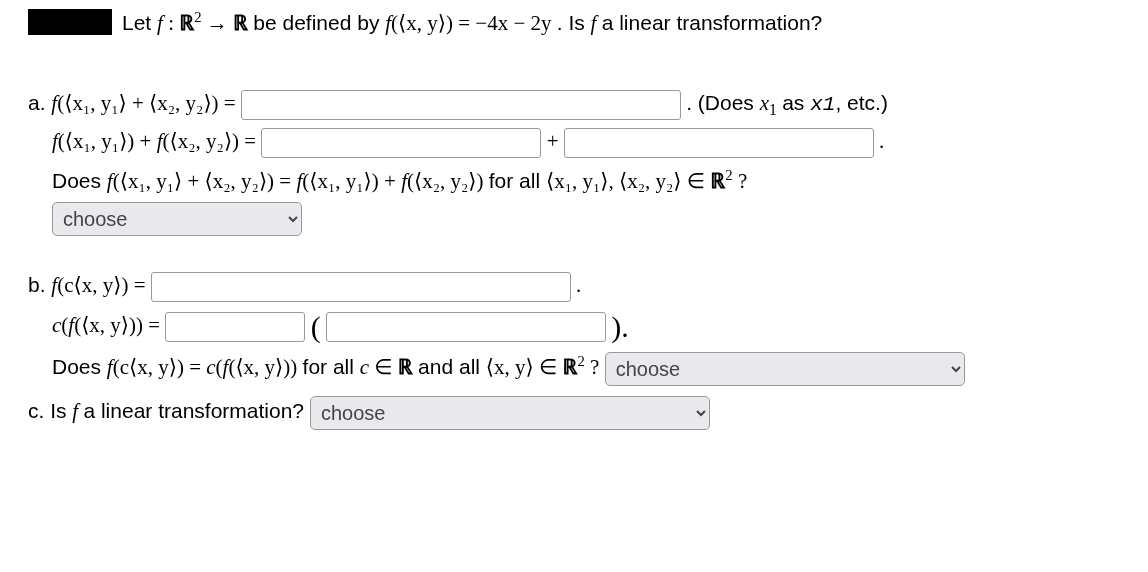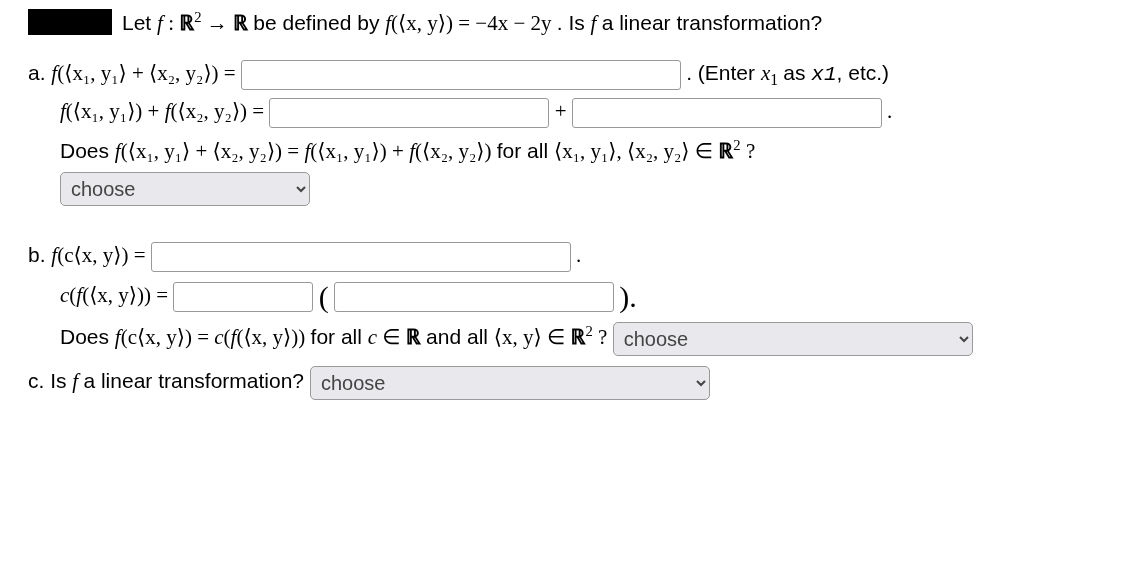--- a/index.html
+++ b/index.html
@@ -16,36 +16,36 @@
     display: inline-block;
     width: 84px;
     height: 26px;
     background: #000;
     vertical-align: middle;
     margin-right: 10px;
   }
   .head {
     display: flex;
     align-items: center;
-    margin-bottom: 24px;
+    margin-bottom: 54px;
   }
   .bb { font-family: "Arial", sans-serif; font-weight: bold; }
   .rm { font-family: "Times New Roman", serif; }
   .it { font-style: italic; }
   .sans { font-family: Arial, Helvetica, sans-serif; }
   .tt  { font-family: "Courier New", monospace; font-style: italic; }
   sup { font-size: 0.7em; }
   sub { font-size: 0.75em; }
   .part {
     margin: 0 0 8px 0;
     padding-left: 26px;
     text-indent: -26px;
   }
   .part-inner {
-    margin-left: 32px;
+    margin-left: 24px;
     margin-bottom: 8px;
   }
   .blk { display:inline-block; text-indent:0; }
   input[type=text] {
     font-size: 18px;
     height: 26px;
     border: 1px solid #999;
     border-radius: 3px;
     padding: 1px 4px;
     vertical-align: middle;
@@ -86,21 +86,21 @@
     <span class="it">f</span>
     <span class="sans"> a linear transformation?</span>
   </span>
 </div>
 
 <div class="part">
   <span class="sans">a. </span>
   <span class="blk">
     <span class="it">f</span><span class="angle">(⟨x₁, y₁⟩ + ⟨x₂, y₂⟩) = </span>
     <input type="text" style="width: 430px;">
-    <span class="sans">. (Enter </span><span class="it">x</span><sub>1</sub>
+    <span class="sans">. (Does </span><span class="it">x</span><sub>1</sub>
     <span class="sans"> as </span><span class="tt">x1</span><span class="sans">, etc.)</span>
   </span>
 </div>
 
 <div class="part-inner">
   <span class="it">f</span><span class="angle">(⟨x₁, y₁⟩) + </span>
   <span class="it">f</span><span class="angle">(⟨x₂, y₂⟩) = </span>
   <input type="text" style="width: 270px;">
   <span> + </span>
   <input type="text" style="width: 300px;">

